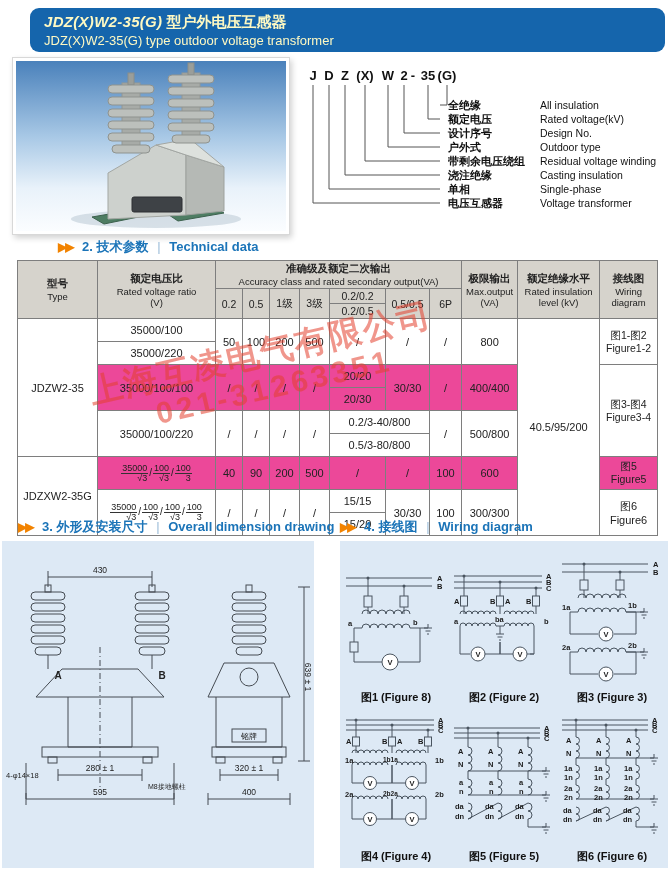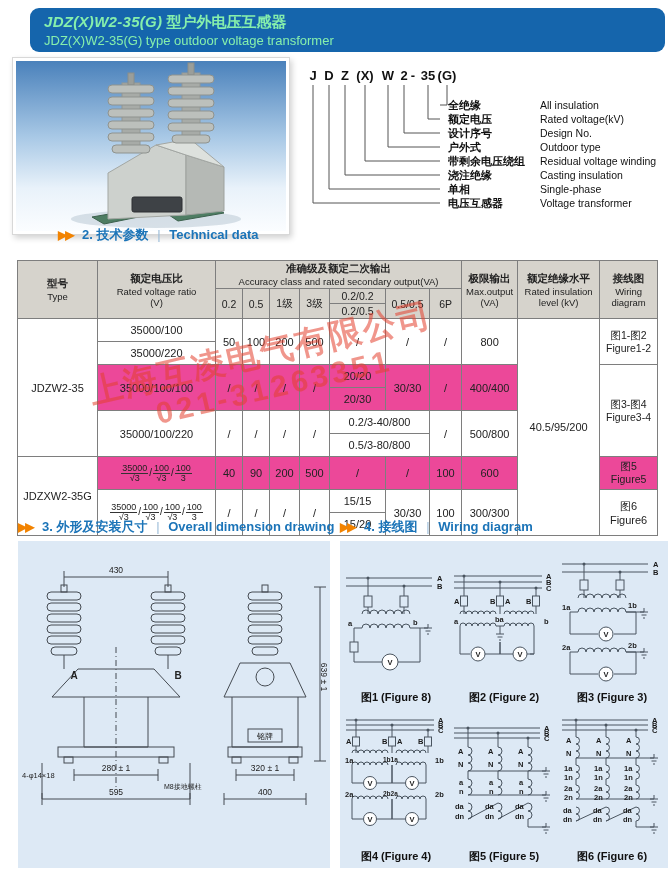--- a/index.html
+++ b/index.html
@@ -1,20 +1,20 @@
 <!DOCTYPE html>
 <html><head>
 <meta charset="utf-8">
 <style>
   html,body{margin:0;padding:0;background:#fff;}
   .page{position:relative;width:672px;height:877px;background:#fff;overflow:hidden;
         font-family:"Liberation Sans",sans-serif;color:#222;}
   
   .banner{position:absolute;left:30px;top:8px;width:635px;height:44px;background:#1565ac;
-          border-radius:9px;box-sizing:border-box;padding:4px 14px 0;color:#86efac;}
+          border-radius:9px;box-sizing:border-box;padding:4px 14px 0;color:#fef9c3;}
   .banner .l1{font-size:15px;font-weight:bold;line-height:20px;}
   .banner .l1 .model{font-style:italic;letter-spacing:.3px;}
   .banner .l2{font-size:13px;line-height:17px;}
   
   .photo{position:absolute;left:12px;top:57px;width:278px;height:178px;background:#fff;
          border:1px solid #d8d8d8;box-shadow:2px 3px 6px rgba(0,0,0,.18);box-sizing:border-box;padding:3px;}
   .photo svg{display:block;}
   
   .sect{position:absolute;font-size:13px;font-weight:bold;white-space:nowrap;}
   .sect .ar{color:#f28300;font-size:12px;letter-spacing:-2px;margin-right:6px;}
@@ -35,32 +35,32 @@
   thead th{background:#d6d3cc;font-weight:normal;}
   thead .hz{font-weight:bold;font-size:10.5px;}
   thead .he{font-size:9.5px;}
   td{font-size:11px;background:#fff;height:20px;}
   tr.band td{background:#ec4899;}
   td.wh{background:#fff !important;text-align:center;}
   .splitcell div{padding:1px 0;}
   .splitcell div+div{border-top:1px solid #7e7e7e;}
   .wir div{font-size:10.5px;line-height:13px;}
   .fr{height:30px;}
-  .frac{display:inline-flex;flex-direction:column;vertical-align:middle;line-height:1;}
+  .frac{display:inline-flex;flex-direction:column;vertical-align:middle;line-height:1;align-items:flex-end;}
   .frac i{font-style:normal;font-size:9px;padding:0 1px;}
   .frac i.n{border-bottom:1px solid #333;}
   .fr em{font-style:normal;font-size:10px;margin:0 1px;}
   
   .wm{position:absolute;left:88px;top:322px;width:430px;transform:rotate(-13deg);
       color:rgba(228,63,46,.55);font-weight:bold;pointer-events:none;z-index:5;}
   .wm .w1{font-size:33px;letter-spacing:2px;white-space:nowrap;}
   .wm .w2{font-size:30px;letter-spacing:4px;margin:-4px 0 0 60px;}
   
   .panel{position:absolute;background:#dde9f5;}
-  .p3{left:18px;top:541px;width:312px;height:327px;}
+  .p3{left:2px;top:541px;width:312px;height:327px;}
   .p4{left:340px;top:541px;width:328px;height:327px;}
   .dim-line{stroke:#454b52;stroke-width:1;fill:none;}
   .dim-txt{font-size:8.5px;fill:#222;}
   .dim-b{font-size:10px;font-weight:bold;fill:#222;}
   .figs{display:grid;grid-template-columns:repeat(3,1fr);grid-template-rows:1fr 1fr;
         height:100%;box-sizing:border-box;padding:4px 2px;}
   .fig{display:flex;flex-direction:column;align-items:center;justify-content:flex-end;}
   .figcap{font-size:11px;font-weight:bold;color:#111;margin-top:2px;white-space:nowrap;}
   .figcap span+span{margin-left:3px;}
   .sch{stroke:#4a5560;stroke-width:1;fill:none;}
@@ -162,21 +162,21 @@
         <text class="lab-zh" x="148" y="111">浇注绝缘</text>
         <text class="lab-en" x="240" y="111">Casting insulation</text>
         <text class="lab-zh" x="148" y="125">单相</text>
         <text class="lab-en" x="240" y="125">Single-phase</text>
         <text class="lab-zh" x="148" y="139">电压互感器</text>
         <text class="lab-en" x="240" y="139">Voltage transformer</text>
       </g>
     </svg>
   </div>
 
-  <div class="sect" style="left:18px;top:226px;padding-left:40px;">
+  <div class="sect" style="left:18px;top:238px;padding-left:40px;">
     <span class="ar">▶▶</span>
     <span class="nm">2.</span>
     <span class="tz">技术参数</span>
     <span class="pp">|</span>
     <span class="te">Technical data</span>
   </div>
 
   <div class="tblwrap">
     <table>
       <colgroup>

